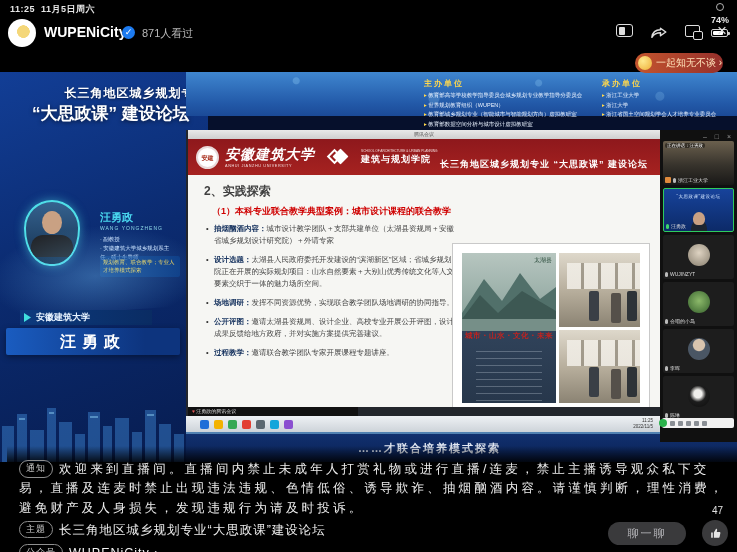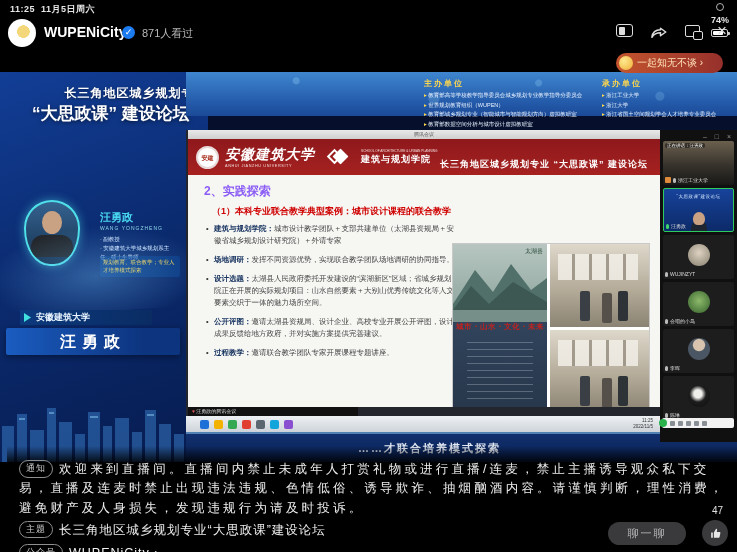--- a/index.html
+++ b/index.html
@@ -21,21 +21,21 @@
   .logo { position:absolute; left:8px; top:3px; width:28px; height:28px; border-radius:50%; background:radial-gradient(circle at 55% 45%, #f4d77a 0 28%, #ffffff 30%); }
   .acct { position:absolute; left:44px; top:8px; font-size:14px; font-weight:bold; color:#fff; }
   .verified { position:absolute; left:122px; top:10px; width:13px; height:13px; border-radius:50%; background:#1d7bf0; color:#fff; font-size:9px; line-height:13px; text-align:center; }
   .viewers { position:absolute; left:142px; top:10px; font-size:11px; color:#b9b9b9; }
   .hdr-icons { position:absolute; right:10px; top:6px; display:flex; align-items:center; gap:17px; }
   .ic-theater { width:17px; height:13px; border:1.6px solid #ddd; border-radius:3px; position:relative; }
   .ic-theater::before { content:""; position:absolute; left:1.5px; top:1.5px; bottom:1.5px; width:6px; background:#ddd; border-radius:1px; }
   .ic-pip { width:15px; height:12px; border:1.6px solid #ddd; border-radius:2px; position:relative; }
   .ic-pip::before { content:""; position:absolute; right:-4px; bottom:-4px; width:8px; height:7px; border:1.6px solid #ddd; border-radius:2px; background:#000; }
   .ic-close { font-size:17px; color:#ddd; line-height:1; }
-  .promo { position:absolute; right:14px; top:53px; height:20px; padding:0 20px 0 3px; border-radius:10px; background:linear-gradient(90deg,#c4552e,#96302b); display:flex; align-items:center; gap:4px; font-size:10px; color:#ffe3ba; z-index:30; }
+  .promo { position:absolute; right:14px; top:53px; height:20px; padding:0 1px 0 3px; border-radius:10px; background:linear-gradient(90deg,#c4552e,#96302b); display:flex; align-items:center; gap:4px; font-size:10px; color:#ffe3ba; z-index:30; }
   .promo-icon { width:14px; height:14px; border-radius:50%; background:radial-gradient(circle at 35% 35%, #ffe98e, #eead36); }
 
   
   .video { position:absolute; left:0; top:72px; width:737px; height:390px; background:#06102c; overflow:hidden; }
 
   
   .panel-left { position:absolute; left:0; top:0; width:208px; height:100%; background:linear-gradient(160deg,#123e96 0%,#0b2b70 45%,#071c4f 100%); overflow:hidden;padding-left:32px; }
   .flare { position:absolute; left:-20px; top:150px; width:230px; height:90px; background:radial-gradient(ellipse at 50% 60%, rgba(120,200,255,.35), rgba(10,40,110,0) 65%); transform:rotate(-4deg); }
   .f-line1 { position:absolute; top:13px; width:100%; text-align:center; font-size:12px; letter-spacing:1px; color:#fff; font-weight:bold; text-shadow:0 1px 3px rgba(0,0,0,.5); }
   .f-line2 { position:absolute; top:30px; width:100%; font-size:17px; font-weight:bold; color:#fff; text-shadow:0 1px 4px rgba(0,0,0,.6); }
@@ -76,27 +76,27 @@
   .uni-en { font-size:3.8px; color:#f3d9d9; letter-spacing:.6px; }
   .diamond { position:relative; width:16px; height:16px; margin-left:14px; flex:none; }
   .diamond i { position:absolute; width:11px; height:11px; border:2px solid #fff; transform:rotate(45deg); }
   .diamond i:nth-child(1){ left:0; top:2px; } .diamond i:nth-child(2){ left:6px; top:2px; background:#fff; }
   .sch-blk { margin-left:16px; flex:none; }
   .sch-en { font-size:3.2px; color:#f3d9d9; }
   .sch-cn { font-size:9px; font-weight:bold; color:#fff; letter-spacing:1px; }
   .banner-title { flex:1; text-align:right; padding-right:12px; align-self:flex-end; padding-bottom:4px; font-size:9px; font-weight:bold; color:#fff; letter-spacing:1px; white-space:nowrap; overflow:hidden; }
 
   .slide-body { position:absolute; left:2px; top:45px; width:472px; height:232px; background:#f6f6f3; overflow:hidden; }
-  .sec-title { position:absolute; left:16px; top:8px; font-size:12px; font-weight:bold; color:#8b5cf6; }
+  .sec-title { position:absolute; left:16px; top:8px; font-size:12px; font-weight:bold; color:#404040; }
   .case-head { position:absolute; left:24px; top:30px; font-size:9px; font-weight:bold; color:#cf0000; }
   .bullets { position:absolute; left:18px; top:48px; width:250px; list-style:none; }
   .bullets li { font-size:7.5px; line-height:1.6; color:#444; margin-bottom:7px; position:relative; padding-left:8px; }
   .bullets li::before { content:"•"; position:absolute; left:0; color:#333; }
   .bullets .term { font-weight:bold; color:#17335f; }
-  .img-panel { position:absolute; right:10px; top:68px; width:198px; height:170px; background:#fff; border:1px solid #c9c9c9; padding:0; display:flex; gap:3px; }
+  .img-panel { position:absolute; right:10px; top:68px; width:198px; height:170px; background:#fff; border:1px solid #c9c9c9; padding:9px; display:flex; gap:3px; }
   .poster { width:94px; height:100%; background:linear-gradient(180deg,#b7c6c0 0%,#8aa29b 45%,#31445c 46%,#27374b 100%); position:relative; overflow:hidden; }
   .poster svg { position:absolute; left:0; top:8px; }
   .poster .county { position:absolute; right:4px; top:3px; font-size:6px; color:#243; font-family:"DejaVu Serif",serif; }
   .poster .slogan { position:absolute; left:3px; top:78px; font-size:7.5px; font-weight:bold; color:#c2231f; letter-spacing:.5px; white-space:nowrap; }
   .poster .fineprint { position:absolute; left:14px; top:98px; width:66px; height:60px;
      background:repeating-linear-gradient(180deg, rgba(220,230,240,.55) 0 1px, transparent 1px 7px); opacity:.5; }
   .photos { flex:1; display:flex; flex-direction:column; gap:3px; }
   .photo { flex:1; position:relative; overflow:hidden; background:linear-gradient(180deg,#ded8cb 0%,#b4ab99 55%,#8b8373 100%); }
   .photo::before { content:""; position:absolute; left:8px; top:10px; width:80px; height:26px;
      background:repeating-linear-gradient(90deg,#f2efe8 0 14px,#9b9486 14px 17px); opacity:.85; }
@@ -262,23 +262,23 @@
           <div class="sch-cn">建筑与规划学院</div>
         </span>
         <span class="banner-title">长三角地区城乡规划专业 “大思政课” 建设论坛</span>
       </div>
 
       <div class="slide-body">
         <div class="sec-title">2、实践探索</div>
         <div class="case-head">（1）本科专业联合教学典型案例：城市设计课程的联合教学</div>
         <ul class="bullets">
 
-        <li><span class="term">建筑与规划学院：</span><span class="rest">城市设计教学团队＋支部共建单位（太湖县资规局＋安徽省城乡规划设计研究院）＋外请专家</span></li>
+        <li><span class="term">抽烟酗酒内容：</span><span class="rest">城市设计教学团队＋支部共建单位（太湖县资规局＋安徽省城乡规划设计研究院）＋外请专家</span></li>
+            <li><span class="term">设计选题：</span><span class="rest">太湖县人民政府委托开发建设的“滨湖新区”区域；省城乡规划院正在开展的实际规划项目：山水自然要素＋大别山优秀传统文化等人文要素交织于一体的魅力场所空间。</span></li>
             <li><span class="term">场地调研：</span><span class="rest">发挥不同资源优势，实现联合教学团队场地调研的协同指导。</span></li>
-            <li><span class="term">设计选题：</span><span class="rest">太湖县人民政府委托开发建设的“滨湖新区”区域；省城乡规划院正在开展的实际规划项目：山水自然要素＋大别山优秀传统文化等人文要素交织于一体的魅力场所空间。</span></li>
             <li><span class="term">公开评图：</span><span class="rest">邀请太湖县资规局、设计企业、高校专业开展公开评图，设计成果反馈给地方政府，并对实施方案提供完善建议。</span></li>
             <li><span class="term">过程教学：</span><span class="rest">邀请联合教学团队专家开展课程专题讲座。</span></li>
           </ul>
         <div class="img-panel">
           <div class="poster">
             <svg width="94" height="70" viewBox="0 0 94 70">
               <polygon points="0,52 22,18 40,40 58,12 78,38 94,26 94,70 0,70" fill="#51706a"></polygon>
               <polygon points="0,58 18,34 36,52 60,30 94,50 94,70 0,70" fill="#3d5853"></polygon>
               <rect x="0" y="58" width="94" height="12" fill="#8fa6a0" opacity="0.7"></rect>
             </svg>

